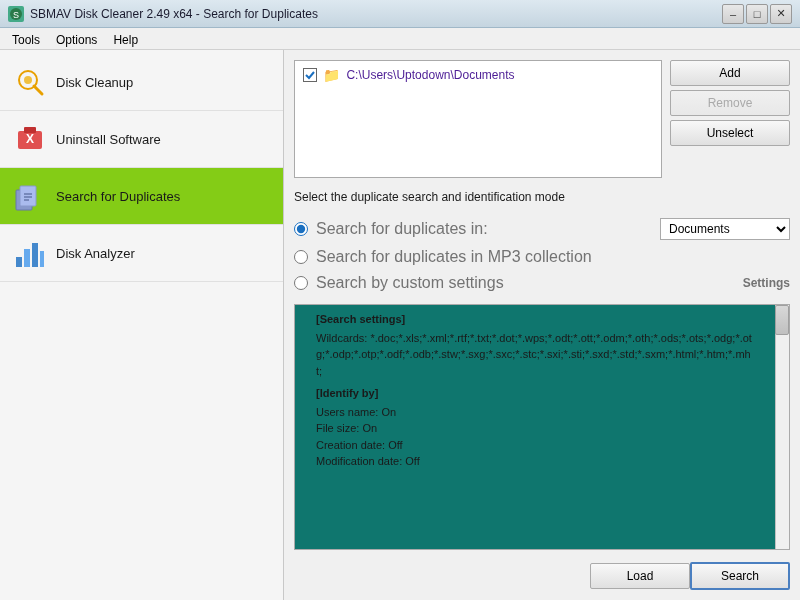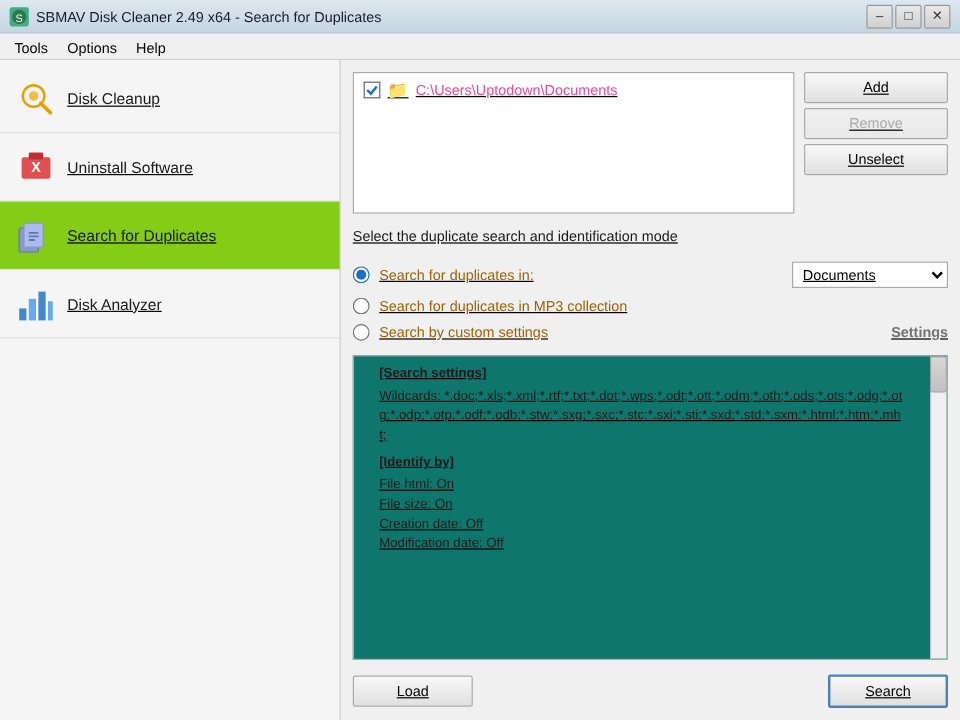--- a/index.html
+++ b/index.html
@@ -74,21 +74,20 @@
       padding: 2px 8px;
       cursor: pointer;
       border-radius: 2px;
       font-size: 12px;
     }
 
     
     .main-layout {
       display: flex;
       height: calc(600px - 50px);
-      text-decoration: underline;
     }
 
     
     .sidebar {
       width: 284px;
       background: #f5f5f5;
       border-right: 1px solid #c8c8c8;
       padding: 4px 0;
     }
     .sidebar-item {
@@ -160,21 +159,21 @@
       align-items: center;
       justify-content: center;
       flex-shrink: 0;
     }
     .folder-icon-small {
       color: #d4a017;
       font-size: 14px;
     }
     .folder-path {
       font-size: 12px;
-      color: #ec4899;
+      color: #4c1d95;
     }
     .side-buttons {
       display: flex;
       flex-direction: column;
       gap: 4px;
       width: 120px;
     }
     .btn {
       padding: 5px 10px;
       border: 1px solid #aaa;
@@ -211,22 +210,22 @@
       align-items: center;
       gap: 8px;
     }
     .radio-input {
       width: 14px;
       height: 14px;
       accent-color: #1a6fc0;
       cursor: pointer;
     }
     .radio-label {
-      font-size: 12px;
-      color: #a16207;
+      font-size: 16px;
+      color: #737373;
       flex: 1;
     }
     .settings-link {
       color: #737373;
       font-weight: bold;
       cursor: pointer;
       font-size: 12px;
     }
     .select-dropdown {
       padding: 2px 4px;
@@ -277,21 +276,21 @@
       width: 14px;
       height: 30px;
       background: linear-gradient(to bottom, #d8d8d8, #c0c0c0);
       border: 1px solid #a0a0a0;
       border-radius: 2px;
     }
 
     
     .bottom-bar {
       display: flex;
-      justify-content: space-between;
+      justify-content: flex-end;
       align-items: center;
       padding: 4px 0 0 0;
     }
     .btn-load {
       min-width: 100px;
     }
     .btn-search {
       min-width: 100px;
       border: 2px solid #4a7fc0;
     }
@@ -421,21 +420,21 @@
         <span class="radio-label">Search by custom settings</span>
         <span class="settings-link">Settings</span>
       </div>
     </div>
 
     <div class="settings-box">
       <div class="settings-box-inner">
         <div class="settings-header">[Search settings]</div>
         <div class="settings-text">Wildcards: *.doc;*.xls;*.xml;*.rtf;*.txt;*.dot;*.wps;*.odt;*.ott;*.odm;*.oth;*.ods;*.ots;*.odg;*.otg;*.odp;*.otp;*.odf;*.odb;*.stw;*.sxg;*.sxc;*.stc;*.sxi;*.sti;*.sxd;*.std;*.sxm;*.html;*.htm;*.mht;</div>
         <div class="settings-header">[Identify by]</div>
-        <div>File html: On</div>
+        <div>Users name: On</div>
         <div>File size: On</div>
         <div>Creation date: Off</div>
         <div>Modification date: Off</div>
       </div>
       <div class="scrollbar-track">
         <div class="scrollbar-thumb"></div>
       </div>
     </div>
 
     <div class="bottom-bar">

